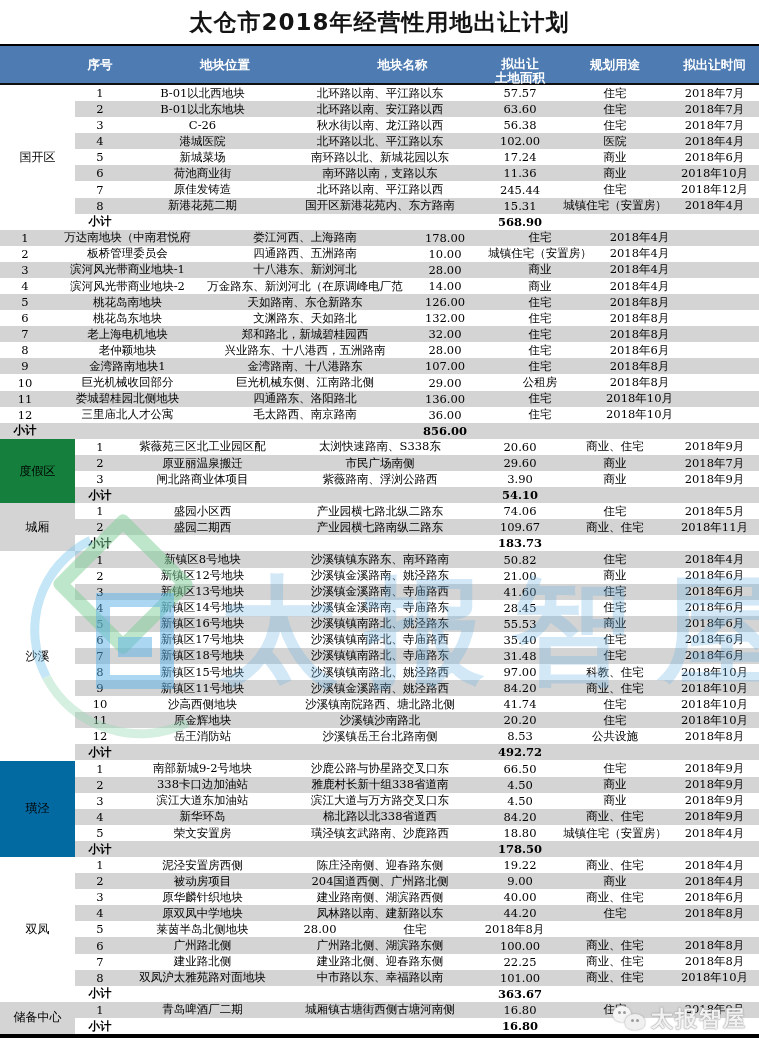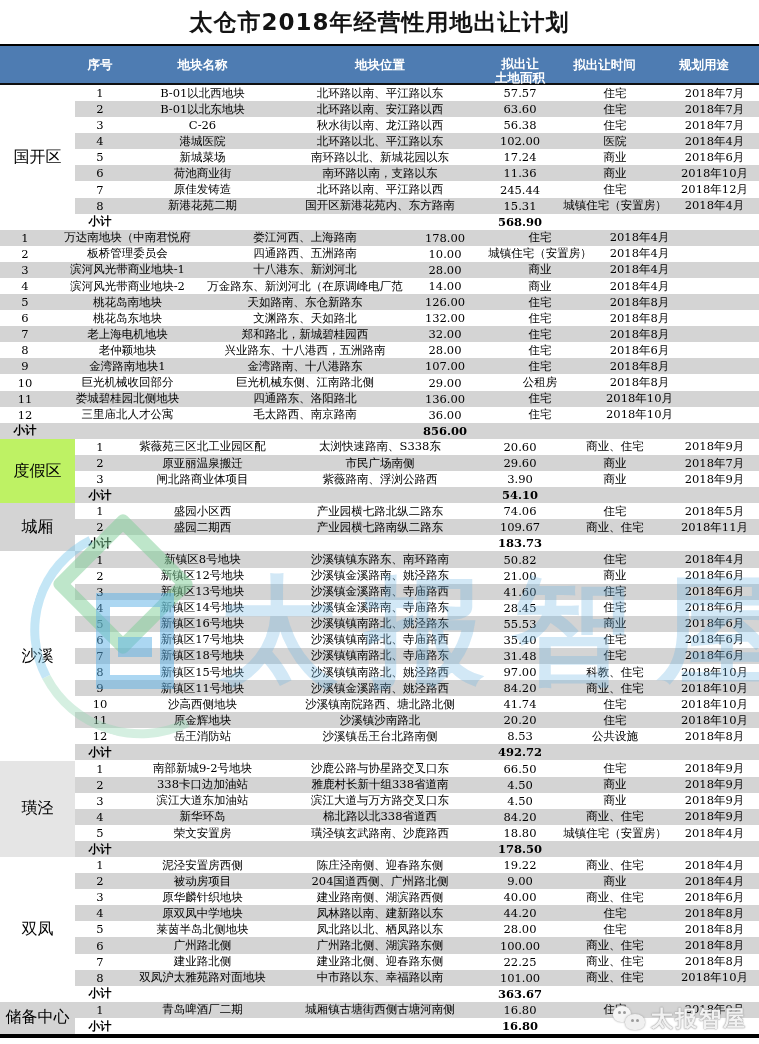--- a/index.html
+++ b/index.html
@@ -11,21 +11,21 @@
   .table{position:absolute;top:44px;left:0;width:759px;height:994px;display:flex;
          flex-direction:column;border-top:2px solid #000;border-bottom:4px solid #000;box-sizing:border-box;}
   .thead{height:39px;flex:0 0 39px;background:#4e7cb2;border-bottom:2px solid #101010;display:flex;
          color:#ffffff;font-weight:bold;font-size:12.5px;box-sizing:border-box;}
   .th{display:flex;align-items:center;justify-content:center;text-align:center;
       white-space:pre-line;line-height:1.12;}
   .tbody{flex:1;display:flex;flex-direction:column;font-size:11.5px;
          font-family:"DejaVu Serif","DejaVu Sans",serif;}
   .section{display:flex;min-height:0;}
   .town-cell{width:75px;flex:0 0 75px;display:flex;align-items:center;justify-content:center;
-             font-size:16px;}
+             font-size:12px;}
   .rows{flex:1;display:flex;flex-direction:column;min-height:0;}
   .row{flex:1;display:flex;align-items:stretch;min-height:0;}
   .row > div{display:flex;align-items:center;justify-content:center;white-space:nowrap;
              overflow:hidden;}
   .c-seq{width:50px;flex:0 0 50px;}
   .c-name{width:155px;flex:0 0 155px;}
   .c-loc{width:200px;flex:0 0 200px;}
   .c-area{width:80px;flex:0 0 80px;}
   .c-use{width:110px;flex:0 0 110px;}
   .c-time{width:89px;flex:0 0 89px;}
@@ -64,26 +64,26 @@
 <body>
 
 <div class="page">
 
   <div class="title">太仓市2018年经营性用地出让计划</div>
 
   <div class="table">
     <div class="thead">
       <div class="th h-town">镇（区）</div>
       <div class="th h-seq">序号</div>
+      <div class="th h-loc">地块位置</div>
       <div class="th h-name">地块名称</div>
-      <div class="th h-loc">地块位置</div>
       <div class="th h-area">拟出让
 土地面积</div>
+      <div class="th h-use">规划用途</div>
       <div class="th h-time">拟出让时间</div>
-      <div class="th h-use">规划用途</div>
     </div>
     <div class="tbody" id="tbody">
         <div class="section" style="flex: 9 1 0px;">
           <div class="town-cell" style="background: rgb(255, 255, 255);">国开区</div>
           <div class="rows">
             <div class="row" style="background: rgb(255, 255, 255);">
               <div class="c-seq">1</div>
               <div class="c-name">B-01以北西地块</div>
               <div class="c-loc">北环路以南、平江路以东</div>
               <div class="c-area">57.57</div>
@@ -258,21 +258,21 @@
               <div class="c-seq bold">小计</div>
               <div class="c-name"></div>
               <div class="c-loc"></div>
               <div class="c-area bold">856.00</div>
               <div class="c-use"></div>
               <div class="c-time"></div>
             </div>
           </div>
         </div>
         <div class="section" style="flex: 4 1 0px;">
-          <div class="town-cell" style="background: #bef264;">度假区</div>
+          <div class="town-cell" style="background: #15803d;">度假区</div>
           <div class="rows">
             <div class="row" style="background: rgb(255, 255, 255);">
               <div class="c-seq">1</div>
               <div class="c-name">紫薇苑三区北工业园区配</div>
               <div class="c-loc">太浏快速路南、S338东</div>
               <div class="c-area">20.60</div>
               <div class="c-use">商业、住宅</div>
               <div class="c-time">2018年9月</div>
             </div>
             <div class="row" style="background: rgb(212, 212, 212);">
@@ -433,21 +433,21 @@
               <div class="c-seq bold">小计</div>
               <div class="c-name"></div>
               <div class="c-loc"></div>
               <div class="c-area bold">492.72</div>
               <div class="c-use"></div>
               <div class="c-time"></div>
             </div>
           </div>
         </div>
         <div class="section" style="flex: 6 1 0px;">
-          <div class="town-cell" style="background: #e5e5e5;">璜泾</div>
+          <div class="town-cell" style="background: #0369a1;">璜泾</div>
           <div class="rows">
             <div class="row" style="background: rgb(255, 255, 255);">
               <div class="c-seq">1</div>
               <div class="c-name">南部新城9-2号地块</div>
               <div class="c-loc">沙鹿公路与协星路交叉口东</div>
               <div class="c-area">66.50</div>
               <div class="c-use">住宅</div>
               <div class="c-time">2018年9月</div>
             </div>
             <div class="row" style="background: rgb(212, 212, 212);">
@@ -523,21 +523,20 @@
               <div class="c-seq">4</div>
               <div class="c-name">原双凤中学地块</div>
               <div class="c-loc">凤林路以南、建新路以东</div>
               <div class="c-area">44.20</div>
               <div class="c-use">住宅</div>
               <div class="c-time">2018年8月</div>
             </div>
             <div class="row" style="background: rgb(255, 255, 255);">
               <div class="c-seq">5</div>
               <div class="c-name">莱茵半岛北侧地块</div>
-              <div class="c-loc">凤北路以北、栖凤路以东</div>
               <div class="c-area">28.00</div>
               <div class="c-use">住宅</div>
               <div class="c-time">2018年8月</div>
             </div>
             <div class="row" style="background: rgb(212, 212, 212);">
               <div class="c-seq">6</div>
               <div class="c-name">广州路北侧</div>
               <div class="c-loc">广州路北侧、湖滨路东侧</div>
               <div class="c-area">100.00</div>
               <div class="c-use">商业、住宅</div>

